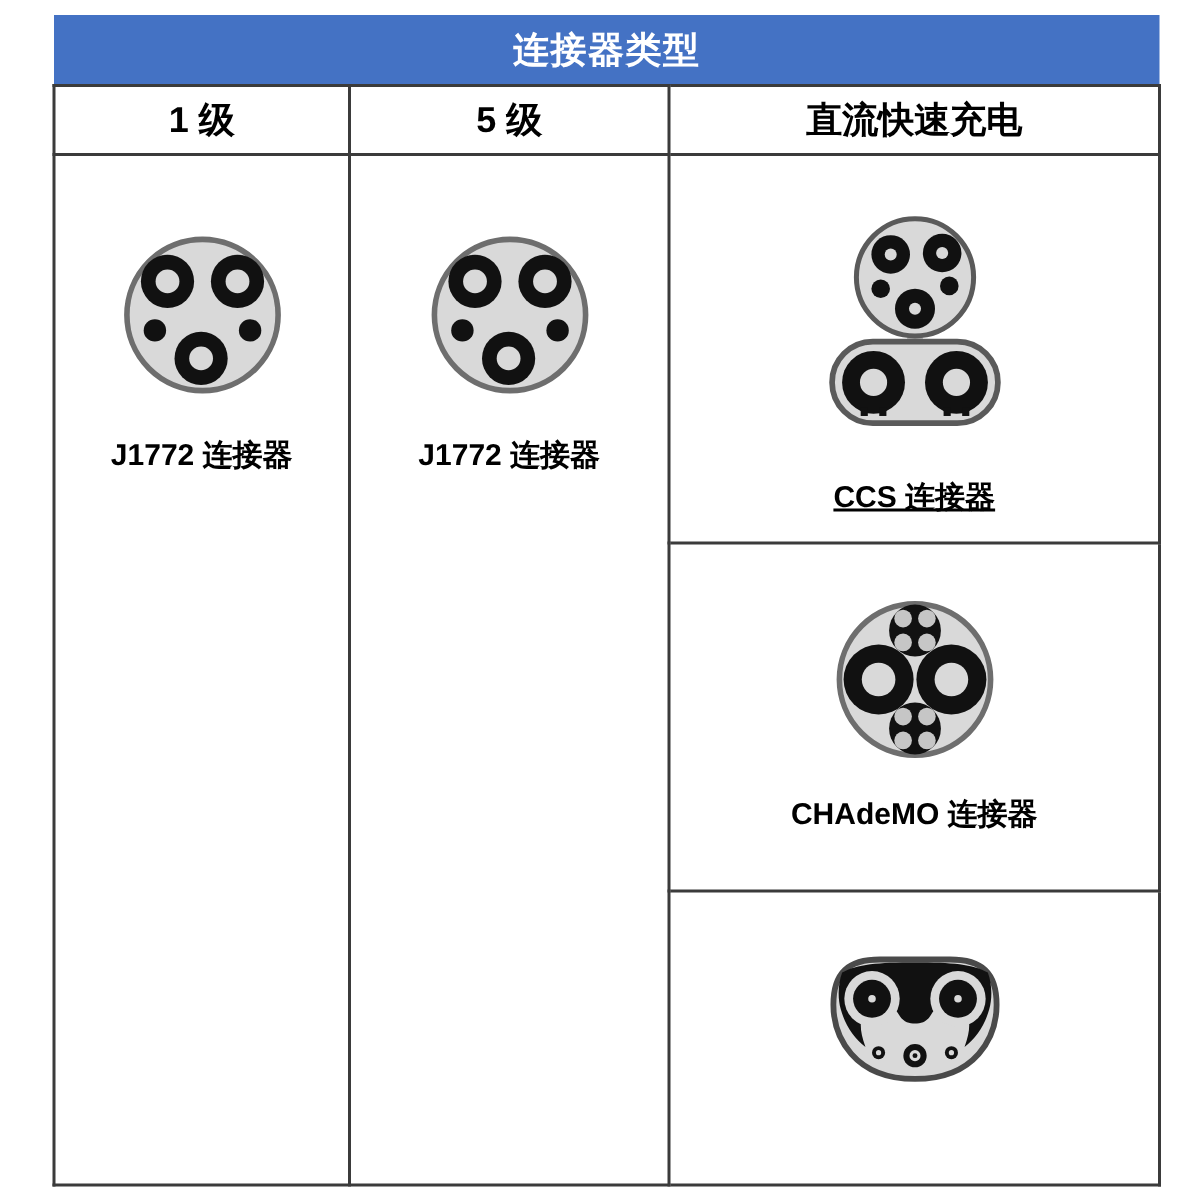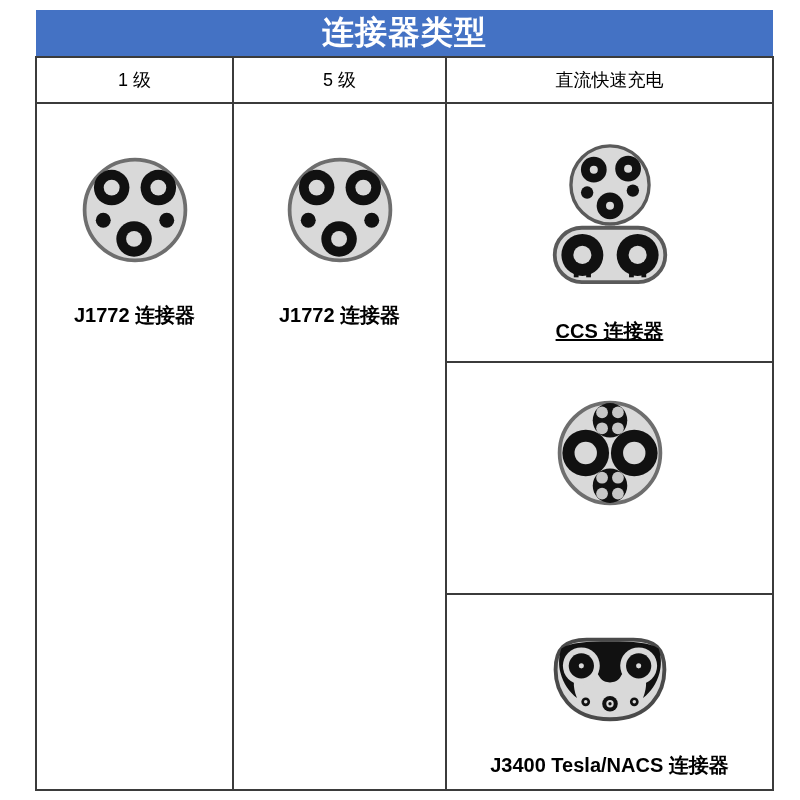--- a/index.html
+++ b/index.html
@@ -33,49 +33,49 @@
     padding: 0;
     text-align: center;
     vertical-align: middle;
     background: #ffffff;
   }
   td.header-cell {
     border: none;
     background: #4472C4;
     color: #ffffff;
     height: 46px;
-    font-size: 32px;
+    font-size: 24px;
     font-weight: bold;
     letter-spacing: 1px;
   }
   td.col-header {
     height: 44px;
-    font-size: 18px;
-    font-weight: normal;
+    font-size: 24px;
+    font-weight: bold;
     color: #000000;
   }
   td.body-cell {
     vertical-align: top;
   }
   .cell-stack {
     display: flex;
     flex-direction: column;
     align-items: center;
   }
   .pad-l12   { padding-top: 50px; }
   .pad-ccs   { padding-top: 38px; }
   .pad-cha   { padding-top: 34px; }
   .pad-nacs  { padding-top: 32px; }
   .connector-label {
     font-size: 20px;
     font-weight: bold;
     color: #000000;
     white-space: nowrap;
   }
-  .gap-l12  { margin-top: 36px; }
+  .gap-l12  { margin-top: 24px; }
   .gap-ccs  { margin-top: 14px; }
   .gap-cha  { margin-top: 20px; }
   .gap-nacs { margin-top: 22px; }
   td.row-l1, td.row-l2 { height: 685px; }
   td.row-ccs  { height: 256px; text-decoration: underline; }
   td.row-cha  { height: 230px; }
   td.row-nacs { height: 193px; }
 </style>
 </head>
 <body>
@@ -179,20 +179,21 @@
             <circle cx="51.5" cy="16.5" r="6.3" fill="#c6c6c6"></circle>
                 <circle cx="68.5" cy="16.5" r="6.3" fill="#c6c6c6"></circle>
             <circle cx="51.5" cy="33.5" r="6.3" fill="#c6c6c6"></circle>
                 <circle cx="68.5" cy="33.5" r="6.3" fill="#c6c6c6"></circle>
             <circle cx="60" cy="95" r="18.5" fill="#111111"></circle>
             <circle cx="51.5" cy="86.5" r="6.3" fill="#c6c6c6"></circle>
                 <circle cx="68.5" cy="86.5" r="6.3" fill="#c6c6c6"></circle>
             <circle cx="51.5" cy="103.5" r="6.3" fill="#c6c6c6"></circle>
                 <circle cx="68.5" cy="103.5" r="6.3" fill="#c6c6c6"></circle>
           </svg>
+          <div class="connector-label gap-cha">CHAdeMO 连接器</div>
         </div>
       </td>
     </tr>
 
     <tr>
       <td class="body-cell row-nacs">
         <div class="cell-stack pad-nacs">
 
           <svg width="136" height="103" viewBox="0 0 140 106">
             <path d="M 14,44 C 14,22 24,13 46,13 L 94,13 C 116,13 126,22 126,44 C 126,66 112,95 70,95 C 28,95 14,66 14,44 Z" fill="#d9d9d9" stroke="#4a4a4a" stroke-width="4"></path>
@@ -204,19 +205,18 @@
             <circle cx="99.5" cy="40" r="13" fill="#111111"></circle>
                 <circle cx="99.5" cy="40" r="2.6" fill="#d9d9d9"></circle>
             <circle cx="45" cy="77" r="4.5" fill="#111111"></circle>
                 <circle cx="45" cy="77" r="1.8" fill="#d9d9d9"></circle>
             <circle cx="95" cy="77" r="4.5" fill="#111111"></circle>
                 <circle cx="95" cy="77" r="1.8" fill="#d9d9d9"></circle>
             <circle cx="70" cy="79" r="8" fill="#111111"></circle>
                 <circle cx="70" cy="79" r="3.8" fill="#d9d9d9"></circle>
                 <circle cx="70" cy="79" r="1.7" fill="#111111"></circle>
           </svg>
-          <div class="connector-label gap-nacs">J3400 Tesla/NACS 连接器</div>
         </div>
       </td>
     </tr>
   </tbody>
     </table>
 </div>
 
 </body></html>

